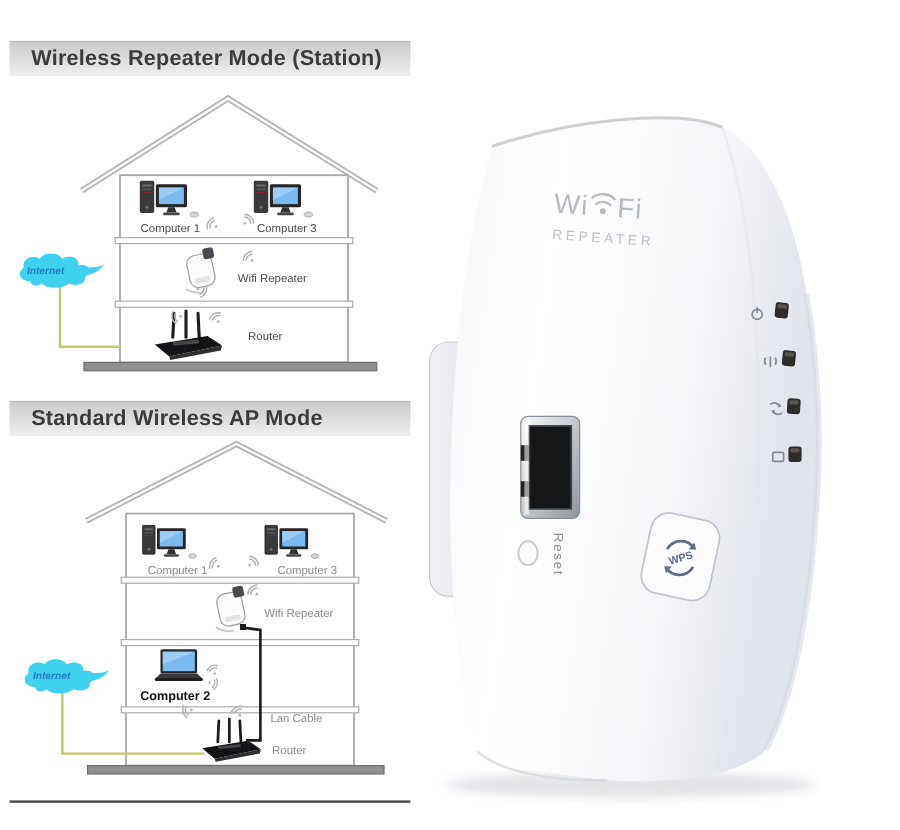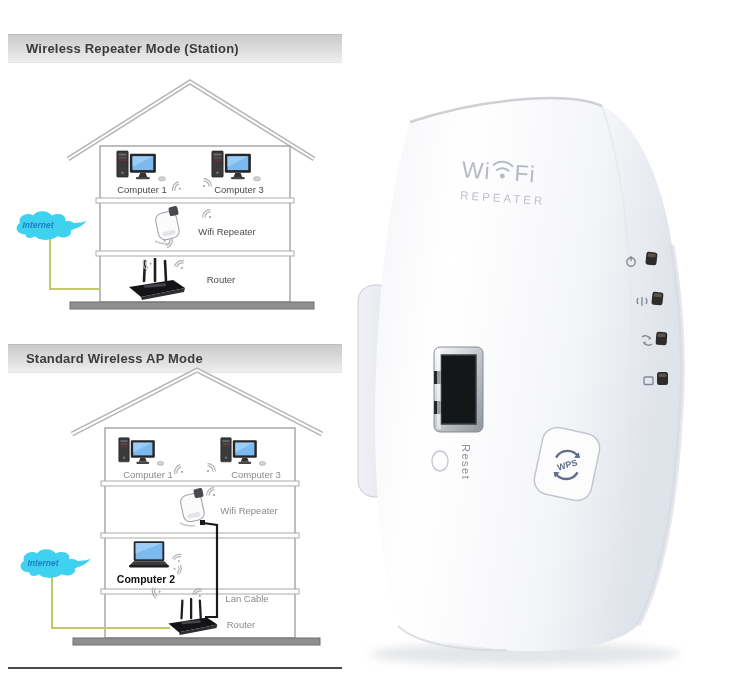--- a/index.html
+++ b/index.html
@@ -3,21 +3,21 @@
 <meta charset="utf-8">
 <style>
   html,body{margin:0;padding:0;background:#fff;}
   #root{position:relative;width:750px;height:692px;background:#ffffff;overflow:hidden;
         font-family:"Liberation Sans","DejaVu Sans",sans-serif;}
   .abs{position:absolute;}
   .hdr{left:8px;width:334px;height:27px;
        background:linear-gradient(180deg,#cbcbcb 0%,#dadada 45%,#eeeeee 100%);
        border-top:1px solid #bdbdbd;border-bottom:1px solid #e5e5e5;
        display:flex;align-items:center;}
-  .hdr span{font-size:13px;font-weight:bold;color:#3b3b3b;padding-left:18px;letter-spacing:.2px;}
+  .hdr span{font-size:18px;font-weight:bold;color:#3b3b3b;padding-left:18px;letter-spacing:.2px;}
   svg text{font-family:"Liberation Sans","DejaVu Sans",sans-serif;}
   .lbl1{font-size:9.5px;fill:#4a4a4a;}
   .lbl2{font-size:9.5px;fill:#8a8a8a;}
   .lblB{font-size:10.5px;font-weight:bold;fill:#111;}
   .cloudTxt{font-size:8.5px;font-weight:bold;font-style:italic;fill:#1d7fc4;}
   .botline{left:8px;top:667px;width:334px;height:2px;background:#4a4a4a;}
 </style>
 </head>
 <body>
 
@@ -105,21 +105,21 @@
     <use href="#sig" x="193" y="146" width="11" height="11"></use>
     <use href="#sig" x="157" y="176" width="11" height="11" transform="rotate(160 162 181)"></use>
     <text x="219" y="173" text-anchor="middle" class="lbl1">Wifi Repeater</text>
 
     <use href="#router" x="116" y="196" width="64" height="42"></use>
     <use href="#sig" x="132" y="198" width="11" height="11" transform="rotate(-60 137 203)"></use>
     <use href="#sig" x="166" y="196" width="11" height="11" transform="rotate(15 171 201)"></use>
     <text x="213" y="221" text-anchor="middle" class="lbl1">Router</text>
   </svg>
 
-  <div class="abs hdr" style="top:344px">
+  <div class="abs hdr" style="top:334px">
     <span>Standard Wireless AP Mode</span>
   </div>
 
   <svg class="abs" style="left:8px;top:362px" width="334" height="310" viewBox="0 0 334 310">
     <g>
       <path d="M64,72 L189,8 L314,72" fill="none" stroke="#b4b4b4" stroke-width="5"></path>
       <path d="M64,72 L189,8 L314,72" fill="none" stroke="#ffffff" stroke-width="2"></path>
     </g>
     <rect x="97" y="66" width="190" height="210" fill="#ffffff" stroke="#a8a8a8" stroke-width="1.5"></rect>
     <rect x="93" y="119" width="198" height="5" fill="#ffffff" stroke="#ababab" stroke-width="1"></rect>

